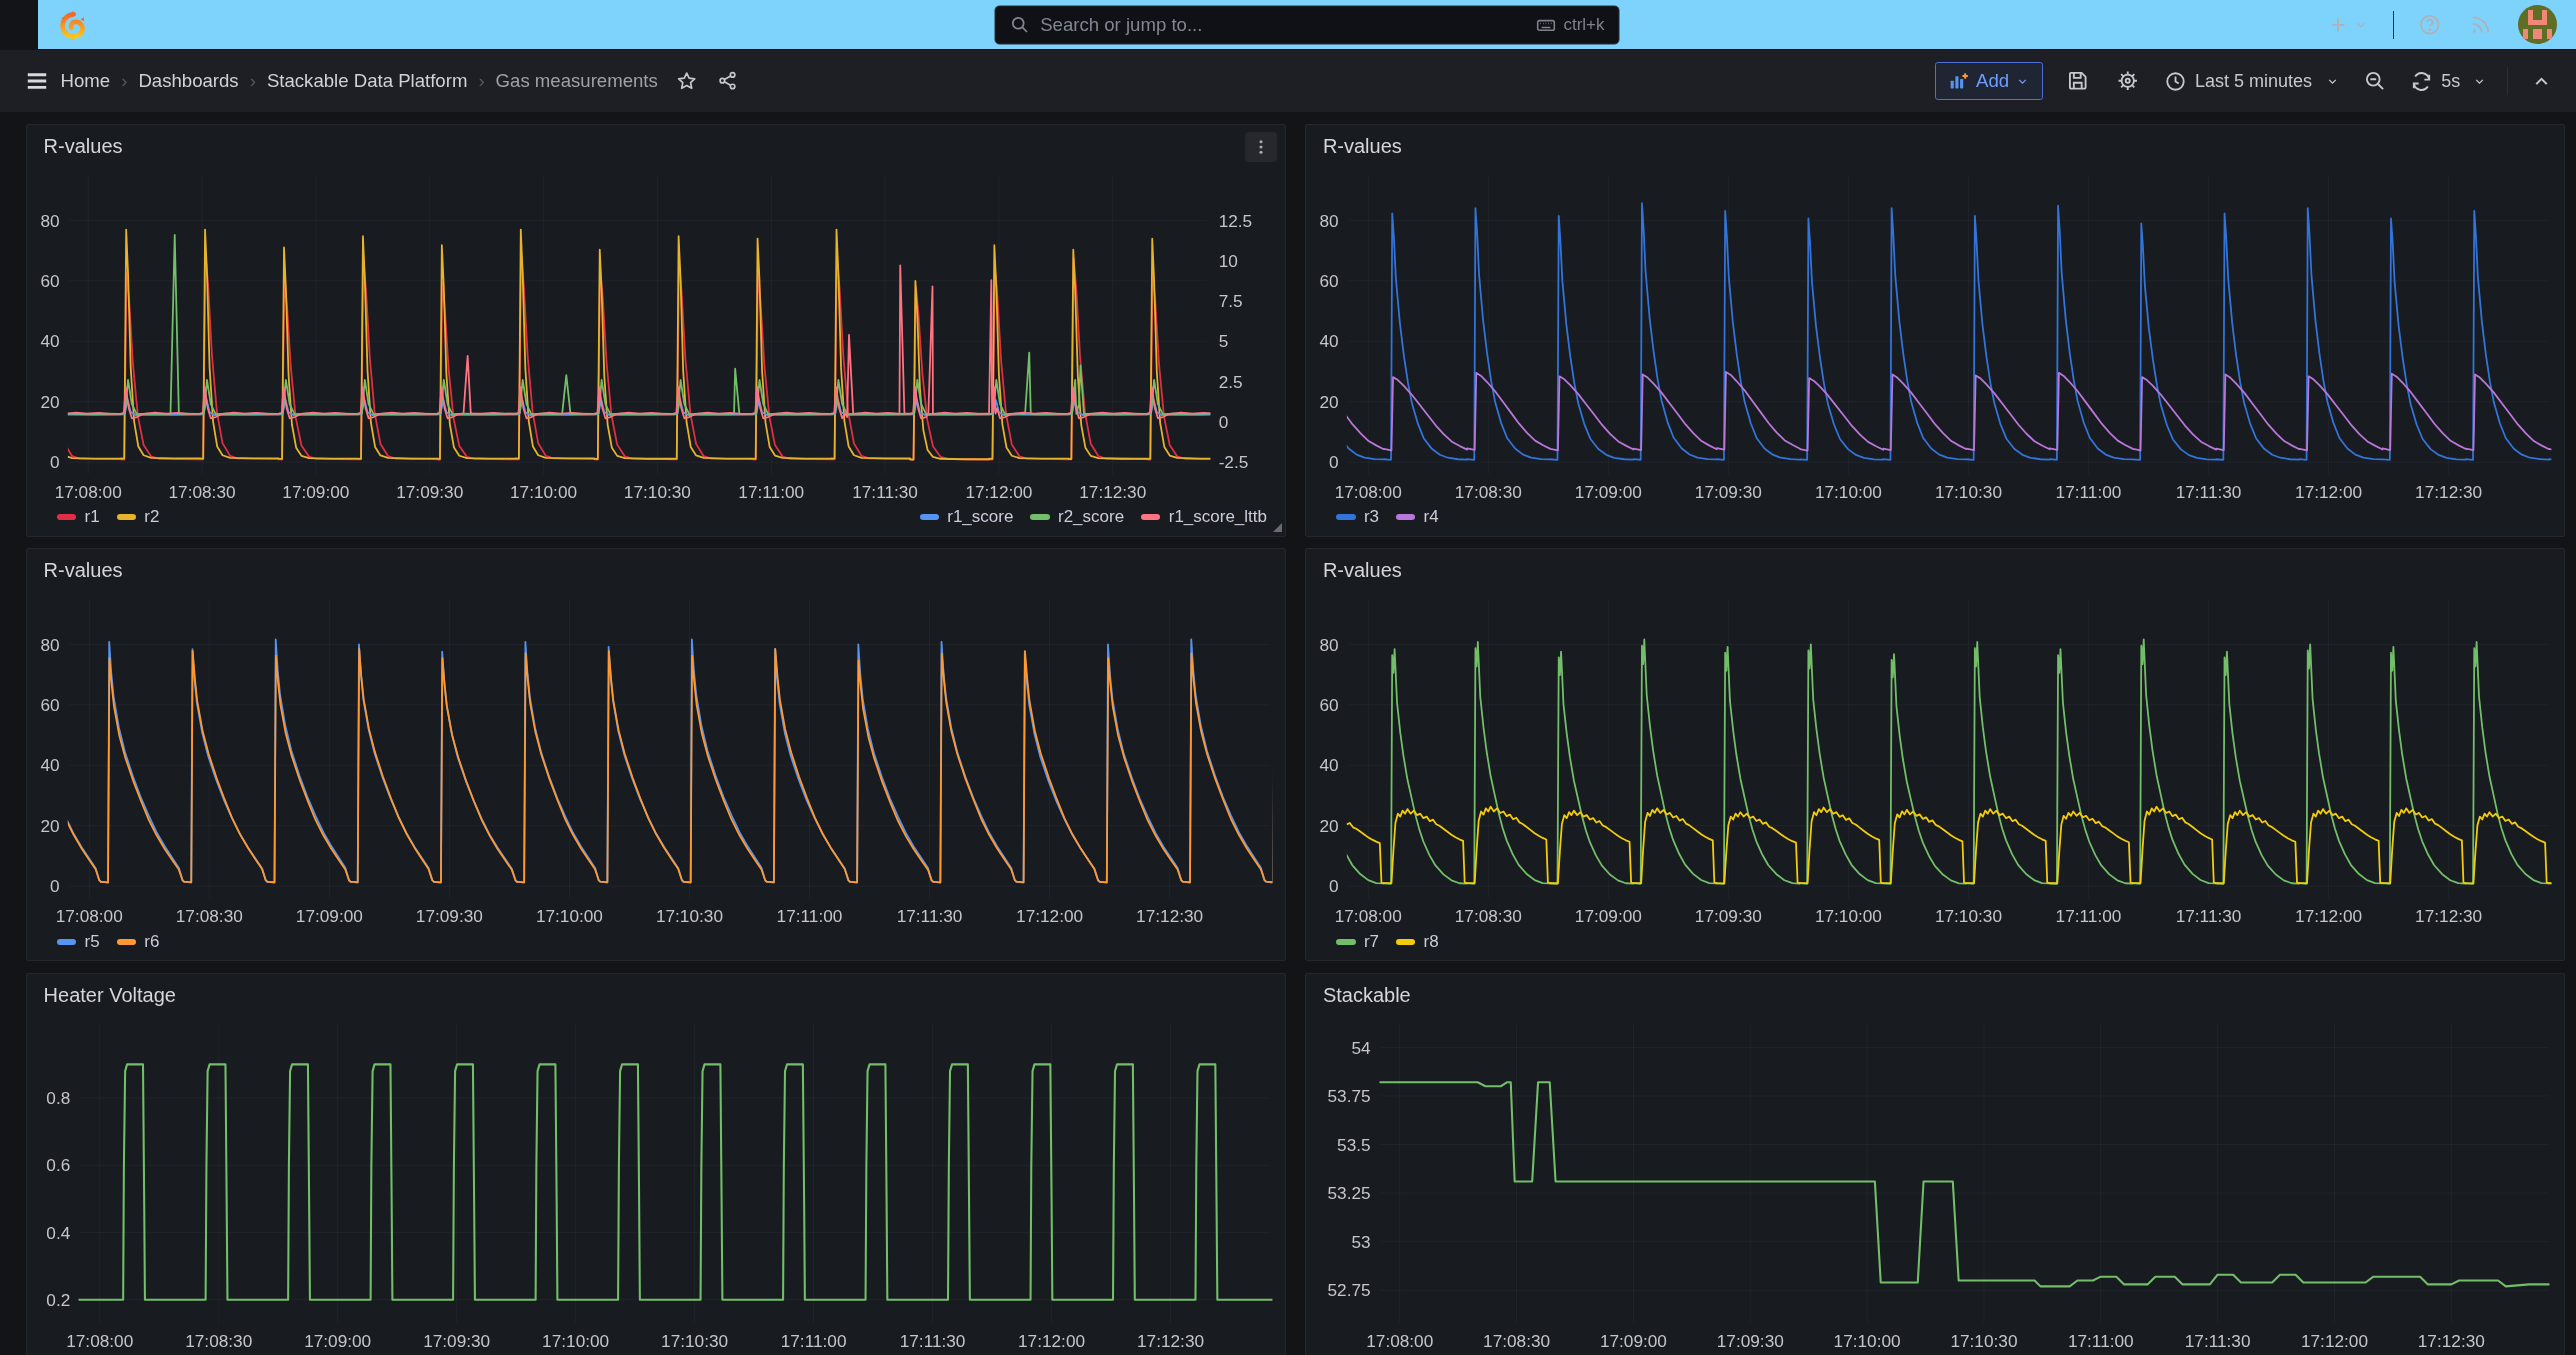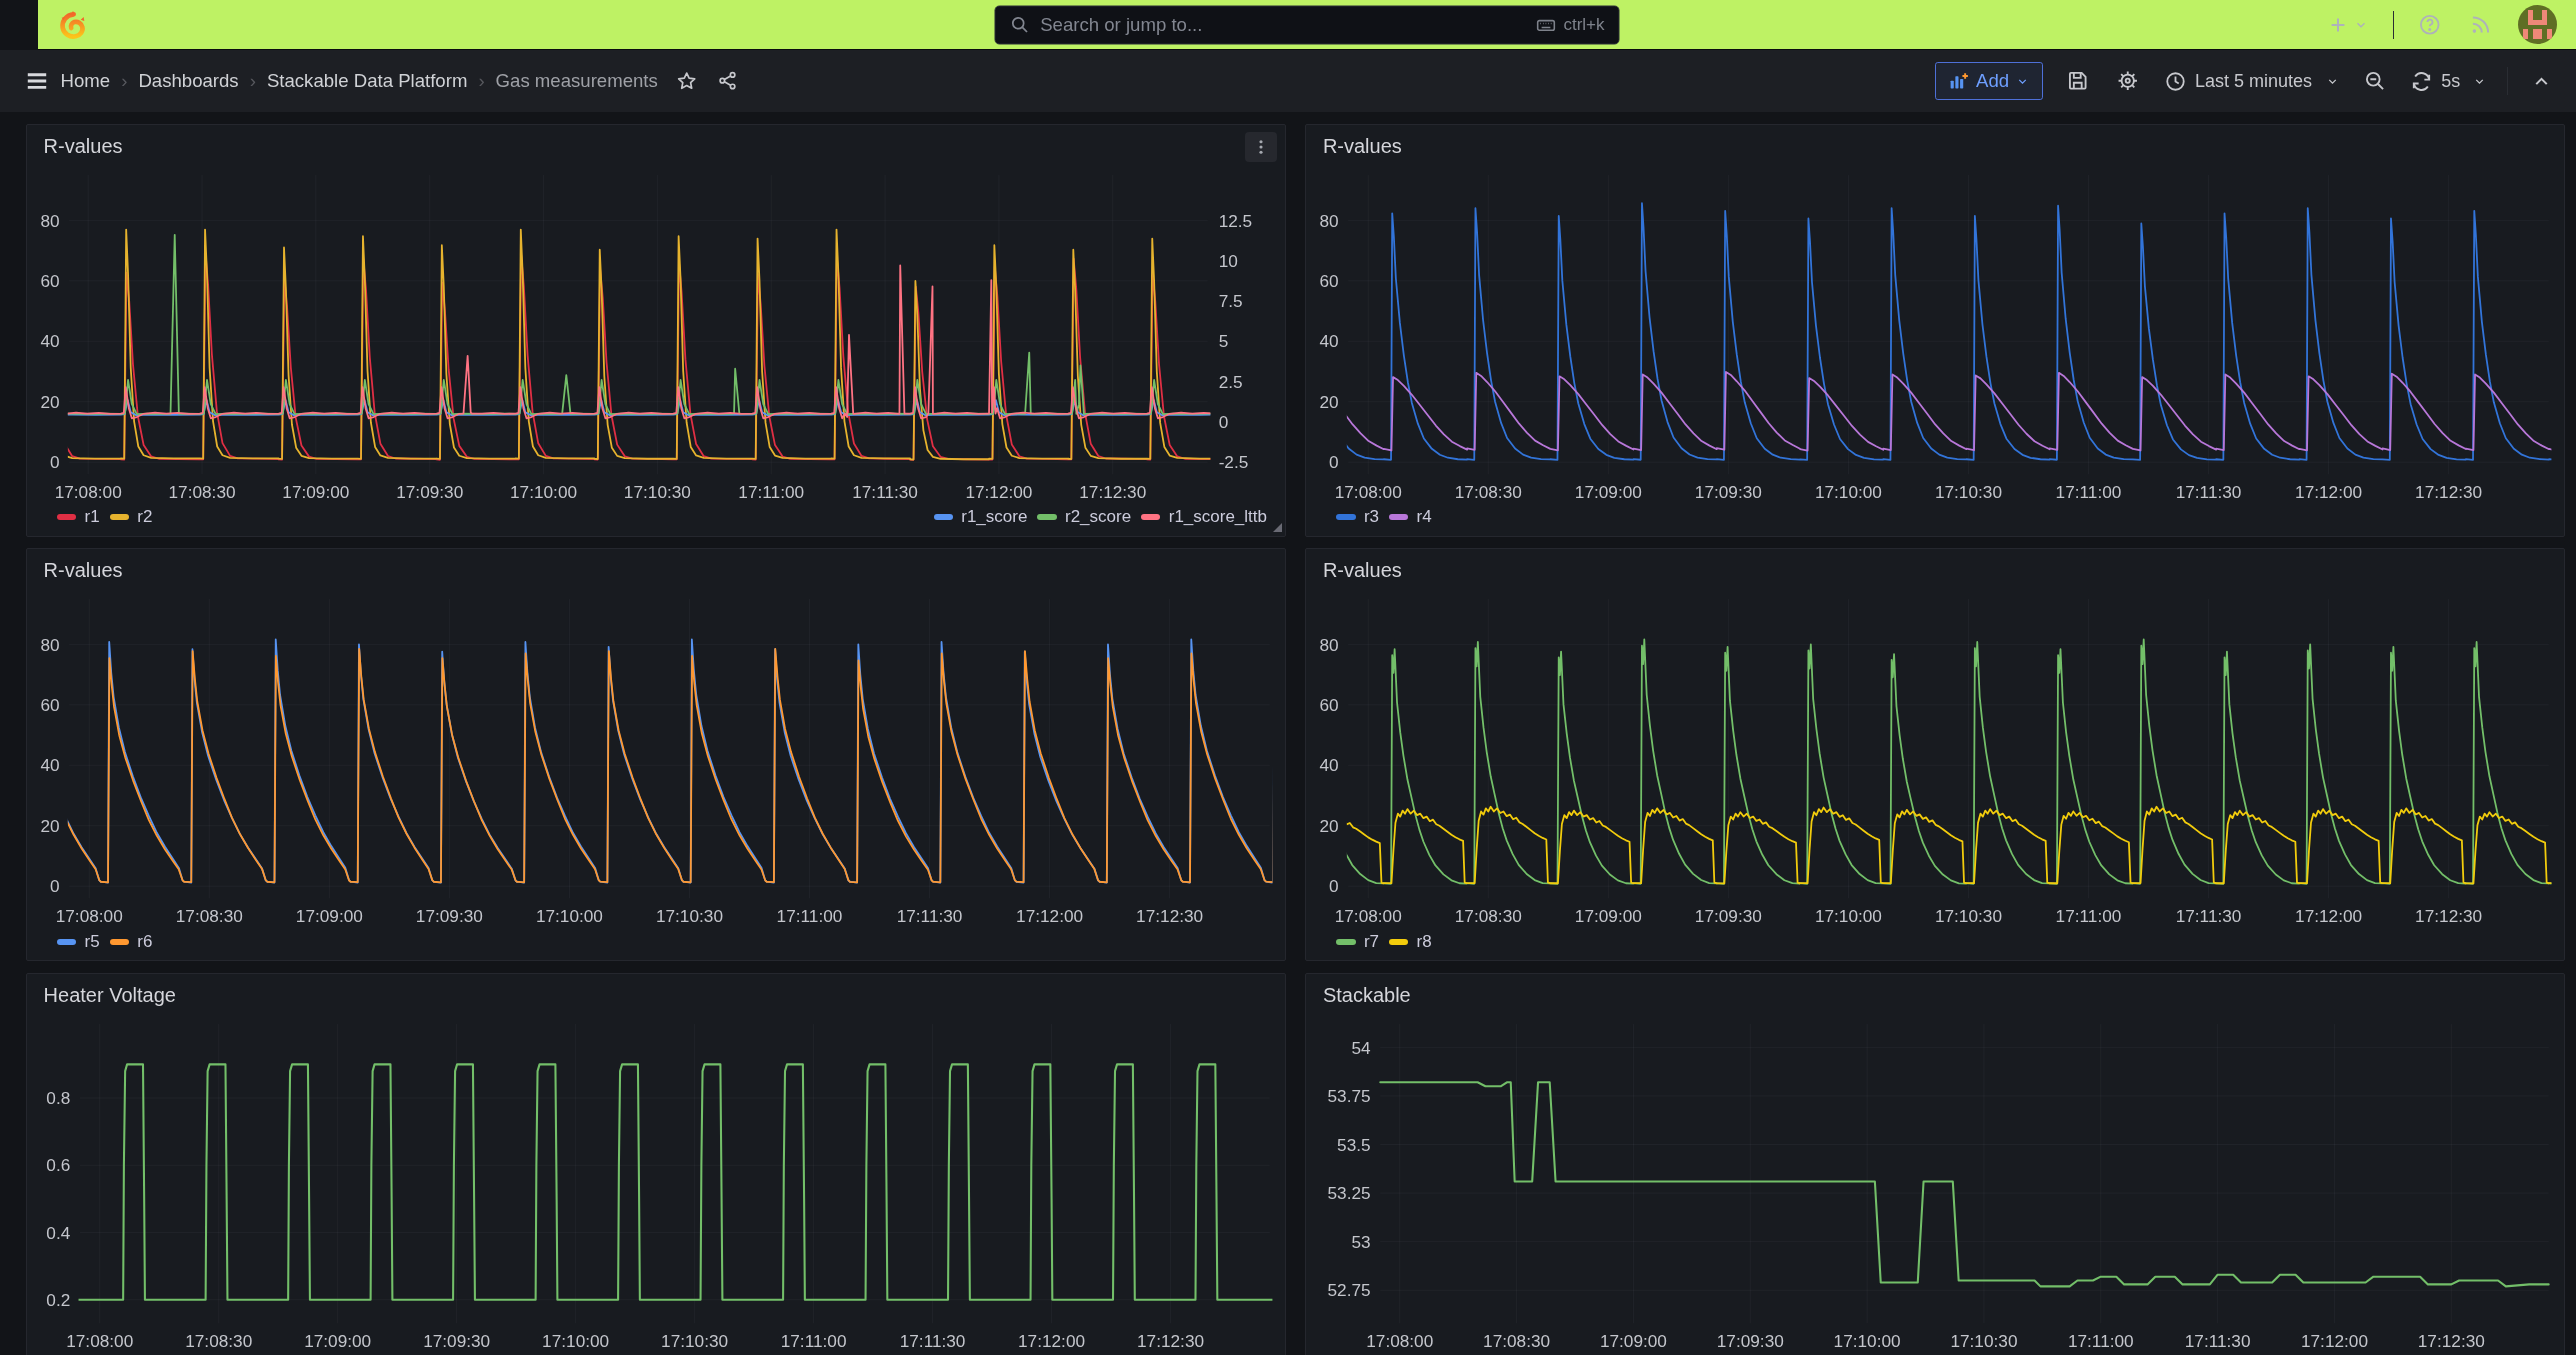--- a/index.html
+++ b/index.html
@@ -1,20 +1,20 @@
 <!DOCTYPE html>
 <html style="font-size:11px"><head>
 <meta charset="utf-8">
 <style>
   * { margin:0; padding:0; box-sizing:border-box; }
   html,body { width:2576px; height:1356px; overflow:hidden; background:#121418;
     font-family:"Liberation Sans","DejaVu Sans",sans-serif; color:#CCCCDC; }
 
   
-  .topnav { height:50px; background:#bef264; border-bottom:0.7px solid #0B0C0E;
+  .topnav { height:50px; background:#7dd3fc; border-bottom:0.7px solid #0B0C0E;
     display:flex; align-items:center; padding:0 19.3px; position:relative;margin-left:38px; }
   .logo { width:32px; height:32px; display:block; }
   .searchbox { position:absolute; left:50%; top:50%; transform:translate(-50%,-50%);
     width:625px; height:39px; background:#0F1116; border:0.7px solid #2B2E35; border-radius:4.8px;
     display:flex; align-items:center; padding:0 14px; gap:9.7px; }
   .searchbox input { flex:1; background:transparent; border:none; outline:none;
     color:#CCCCDC; font-size:18.6px; font-family:inherit; }
   .searchbox input::placeholder { color:#828690; }
   .shortcut { display:flex; align-items:center; gap:7px; color:#7E828B; font-size:17px;text-align:center; }
   .nav-right { margin-left:auto; display:flex; align-items:center; gap:22px; }
@@ -40,21 +40,21 @@
   .dash { padding:11.7px 11px 0 26px; display:grid; grid-template-columns:1fr 1fr;
     column-gap:19.3px; row-gap:11.7px; }
   .panel { background:#181B20; border:0.7px solid #25272E; border-radius:2px; height:413px;
     display:flex; flex-direction:column; position:relative; }
   .panel-header { height:39px; display:flex; align-items:center; padding:4.1px 12.4px 0 16.6px; flex:none; }
   .panel-title { font-size:20px; font-weight:500; color:#D5D6DB; cursor:pointer; }
   .kebab { position:absolute; top:7px; right:8.3px; width:32px; height:30px; background:#26282E;
     border:none; border-radius:4.1px; display:flex; align-items:center; justify-content:center; cursor:pointer; }
   .plot { flex:1; position:relative; overflow:hidden; }
   .legend { height:30px; flex:none; display:flex; align-items:flex-start; padding:1.4px 18px 0 30px; }
-  .legend-left,.legend-right { display:flex; gap:10px; }
+  .legend-left,.legend-right { display:flex; gap:17px; }
   .legend-right { margin-left:auto; }
   .li { display:flex; align-items:center; gap:8.3px; cursor:pointer; }
   .sw { width:19.3px; height:6.2px; border-radius:3.1px; display:inline-block; }
   .lt { font-size:17px; color:#CCCCDC; }
   .resize-corner { position:absolute; right:3.4px; bottom:3.4px; width:0; height:0;
     border-left:9.7px solid transparent; border-bottom:9.7px solid rgba(204,204,220,0.45); }
   svg text { font-family:"Liberation Sans","DejaVu Sans",sans-serif; }
 </style>
 </head>
 <body>

